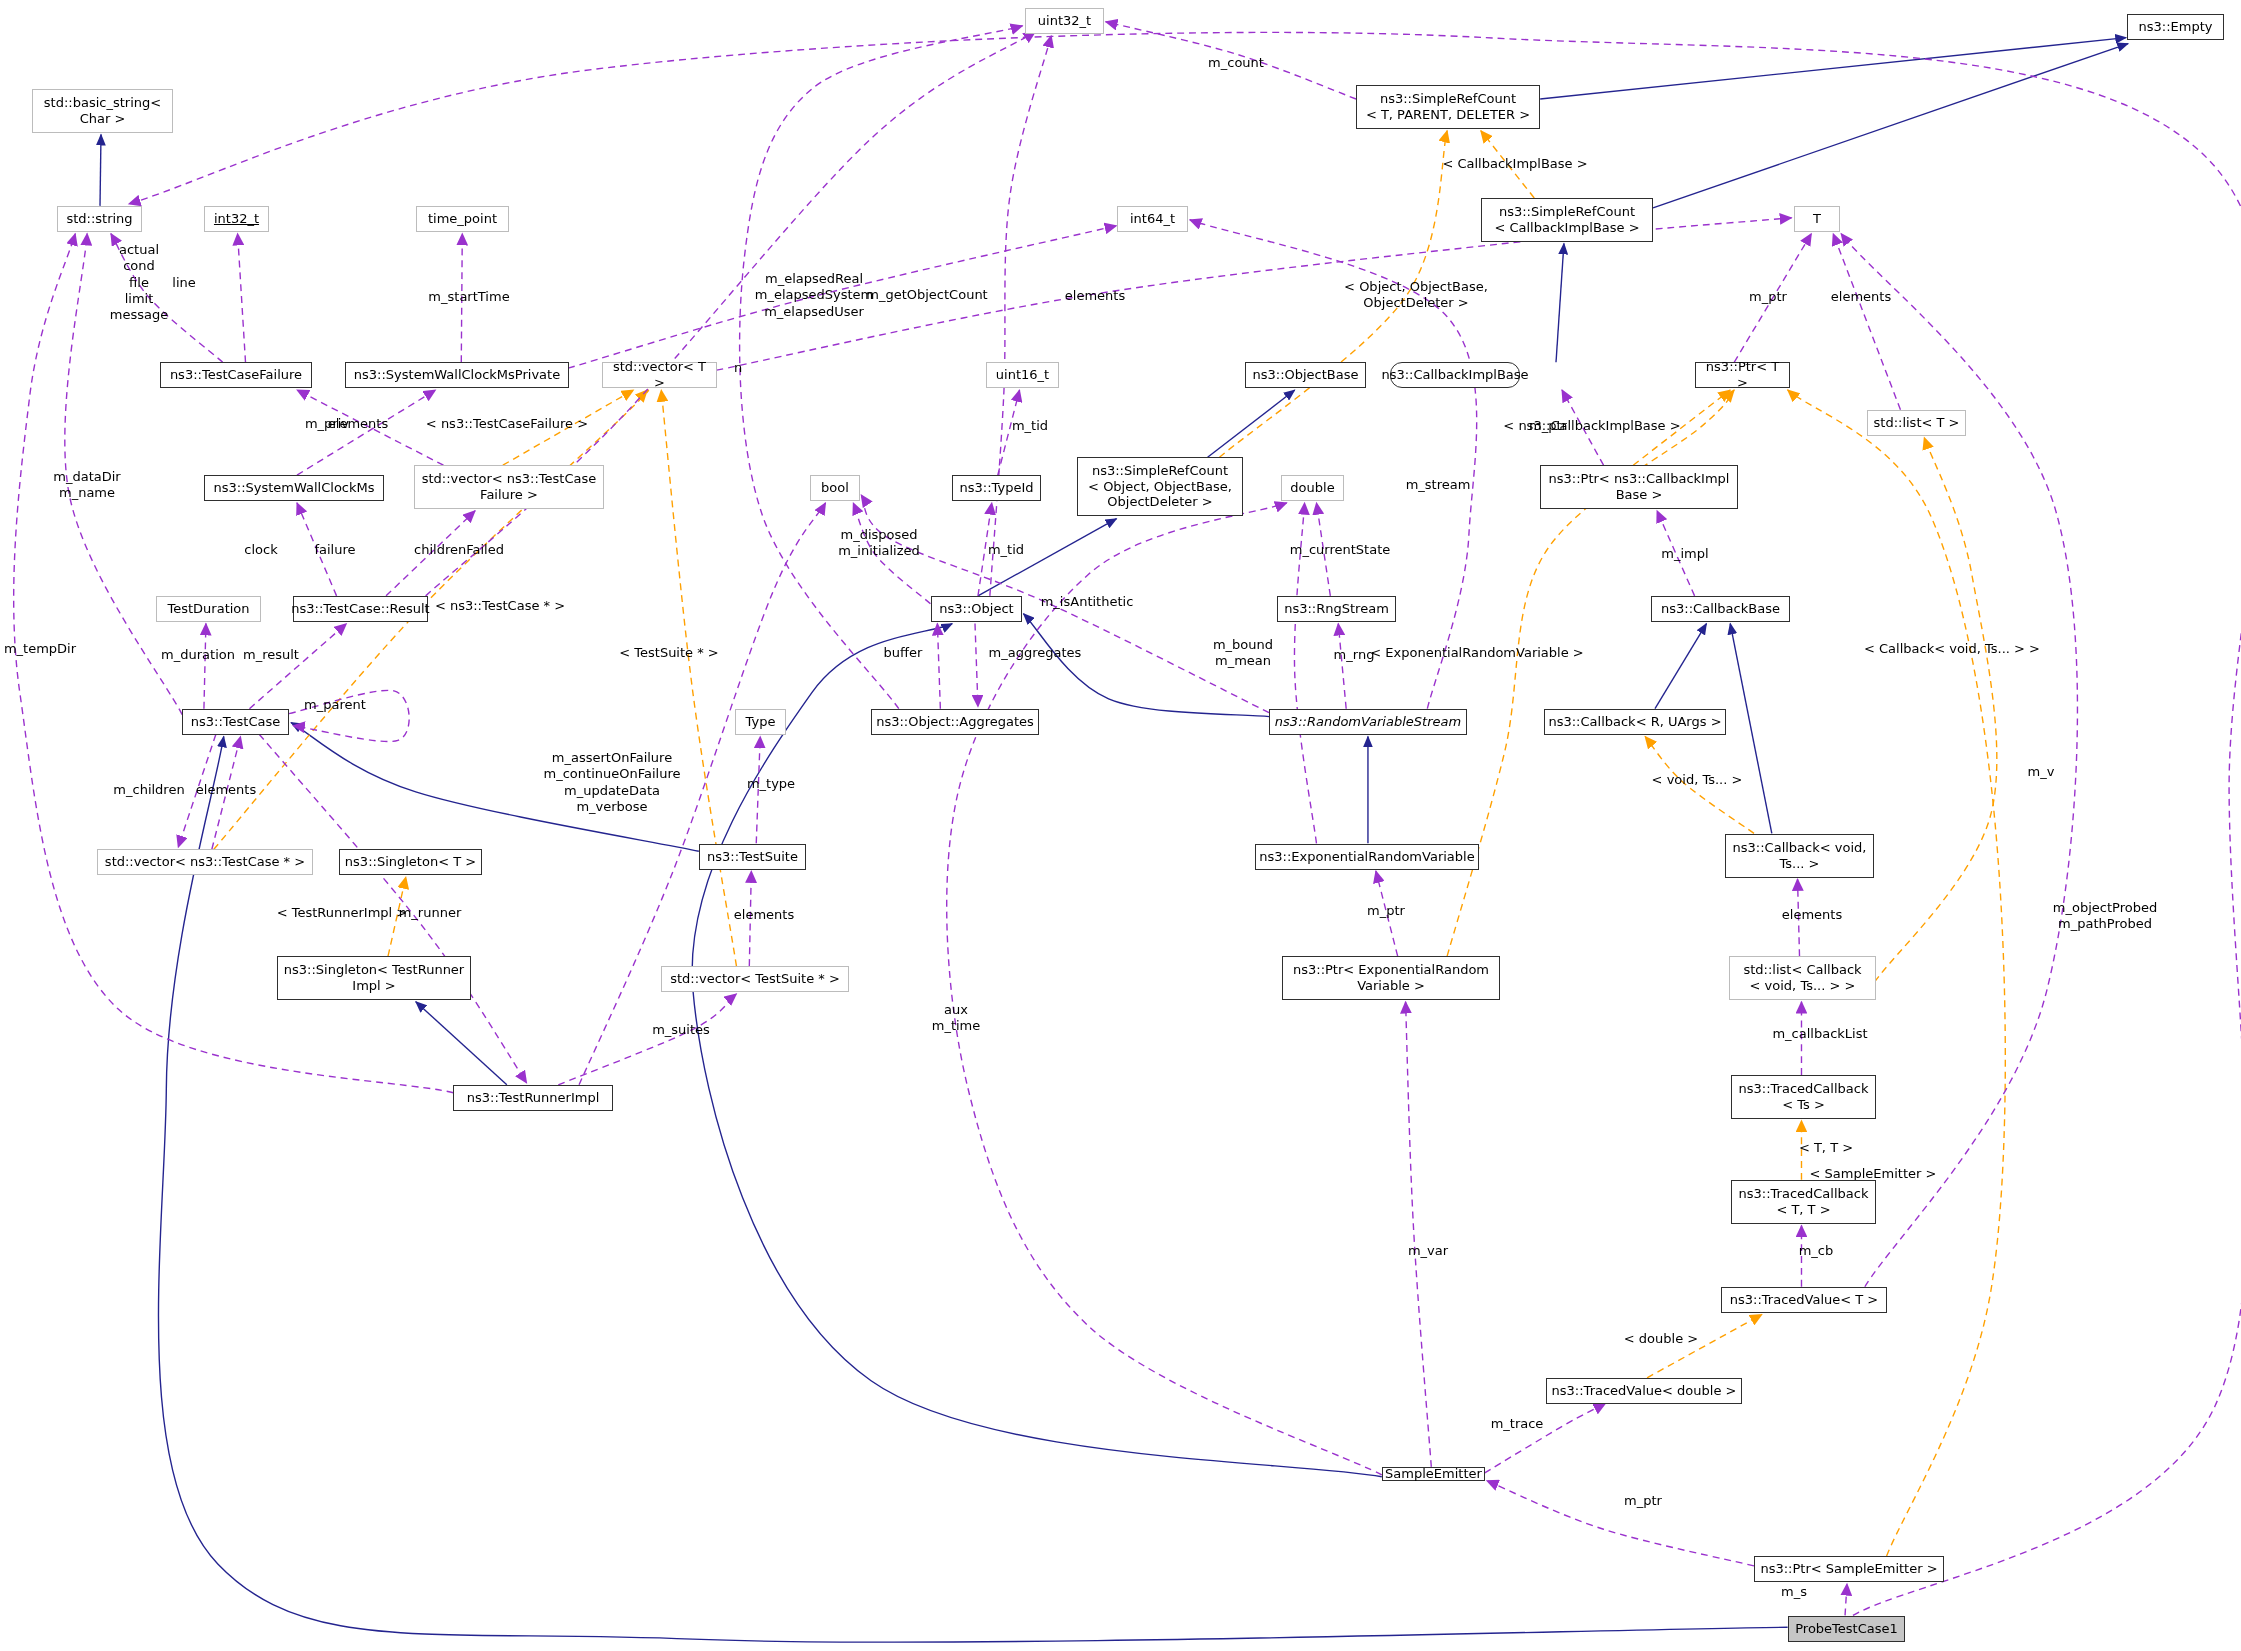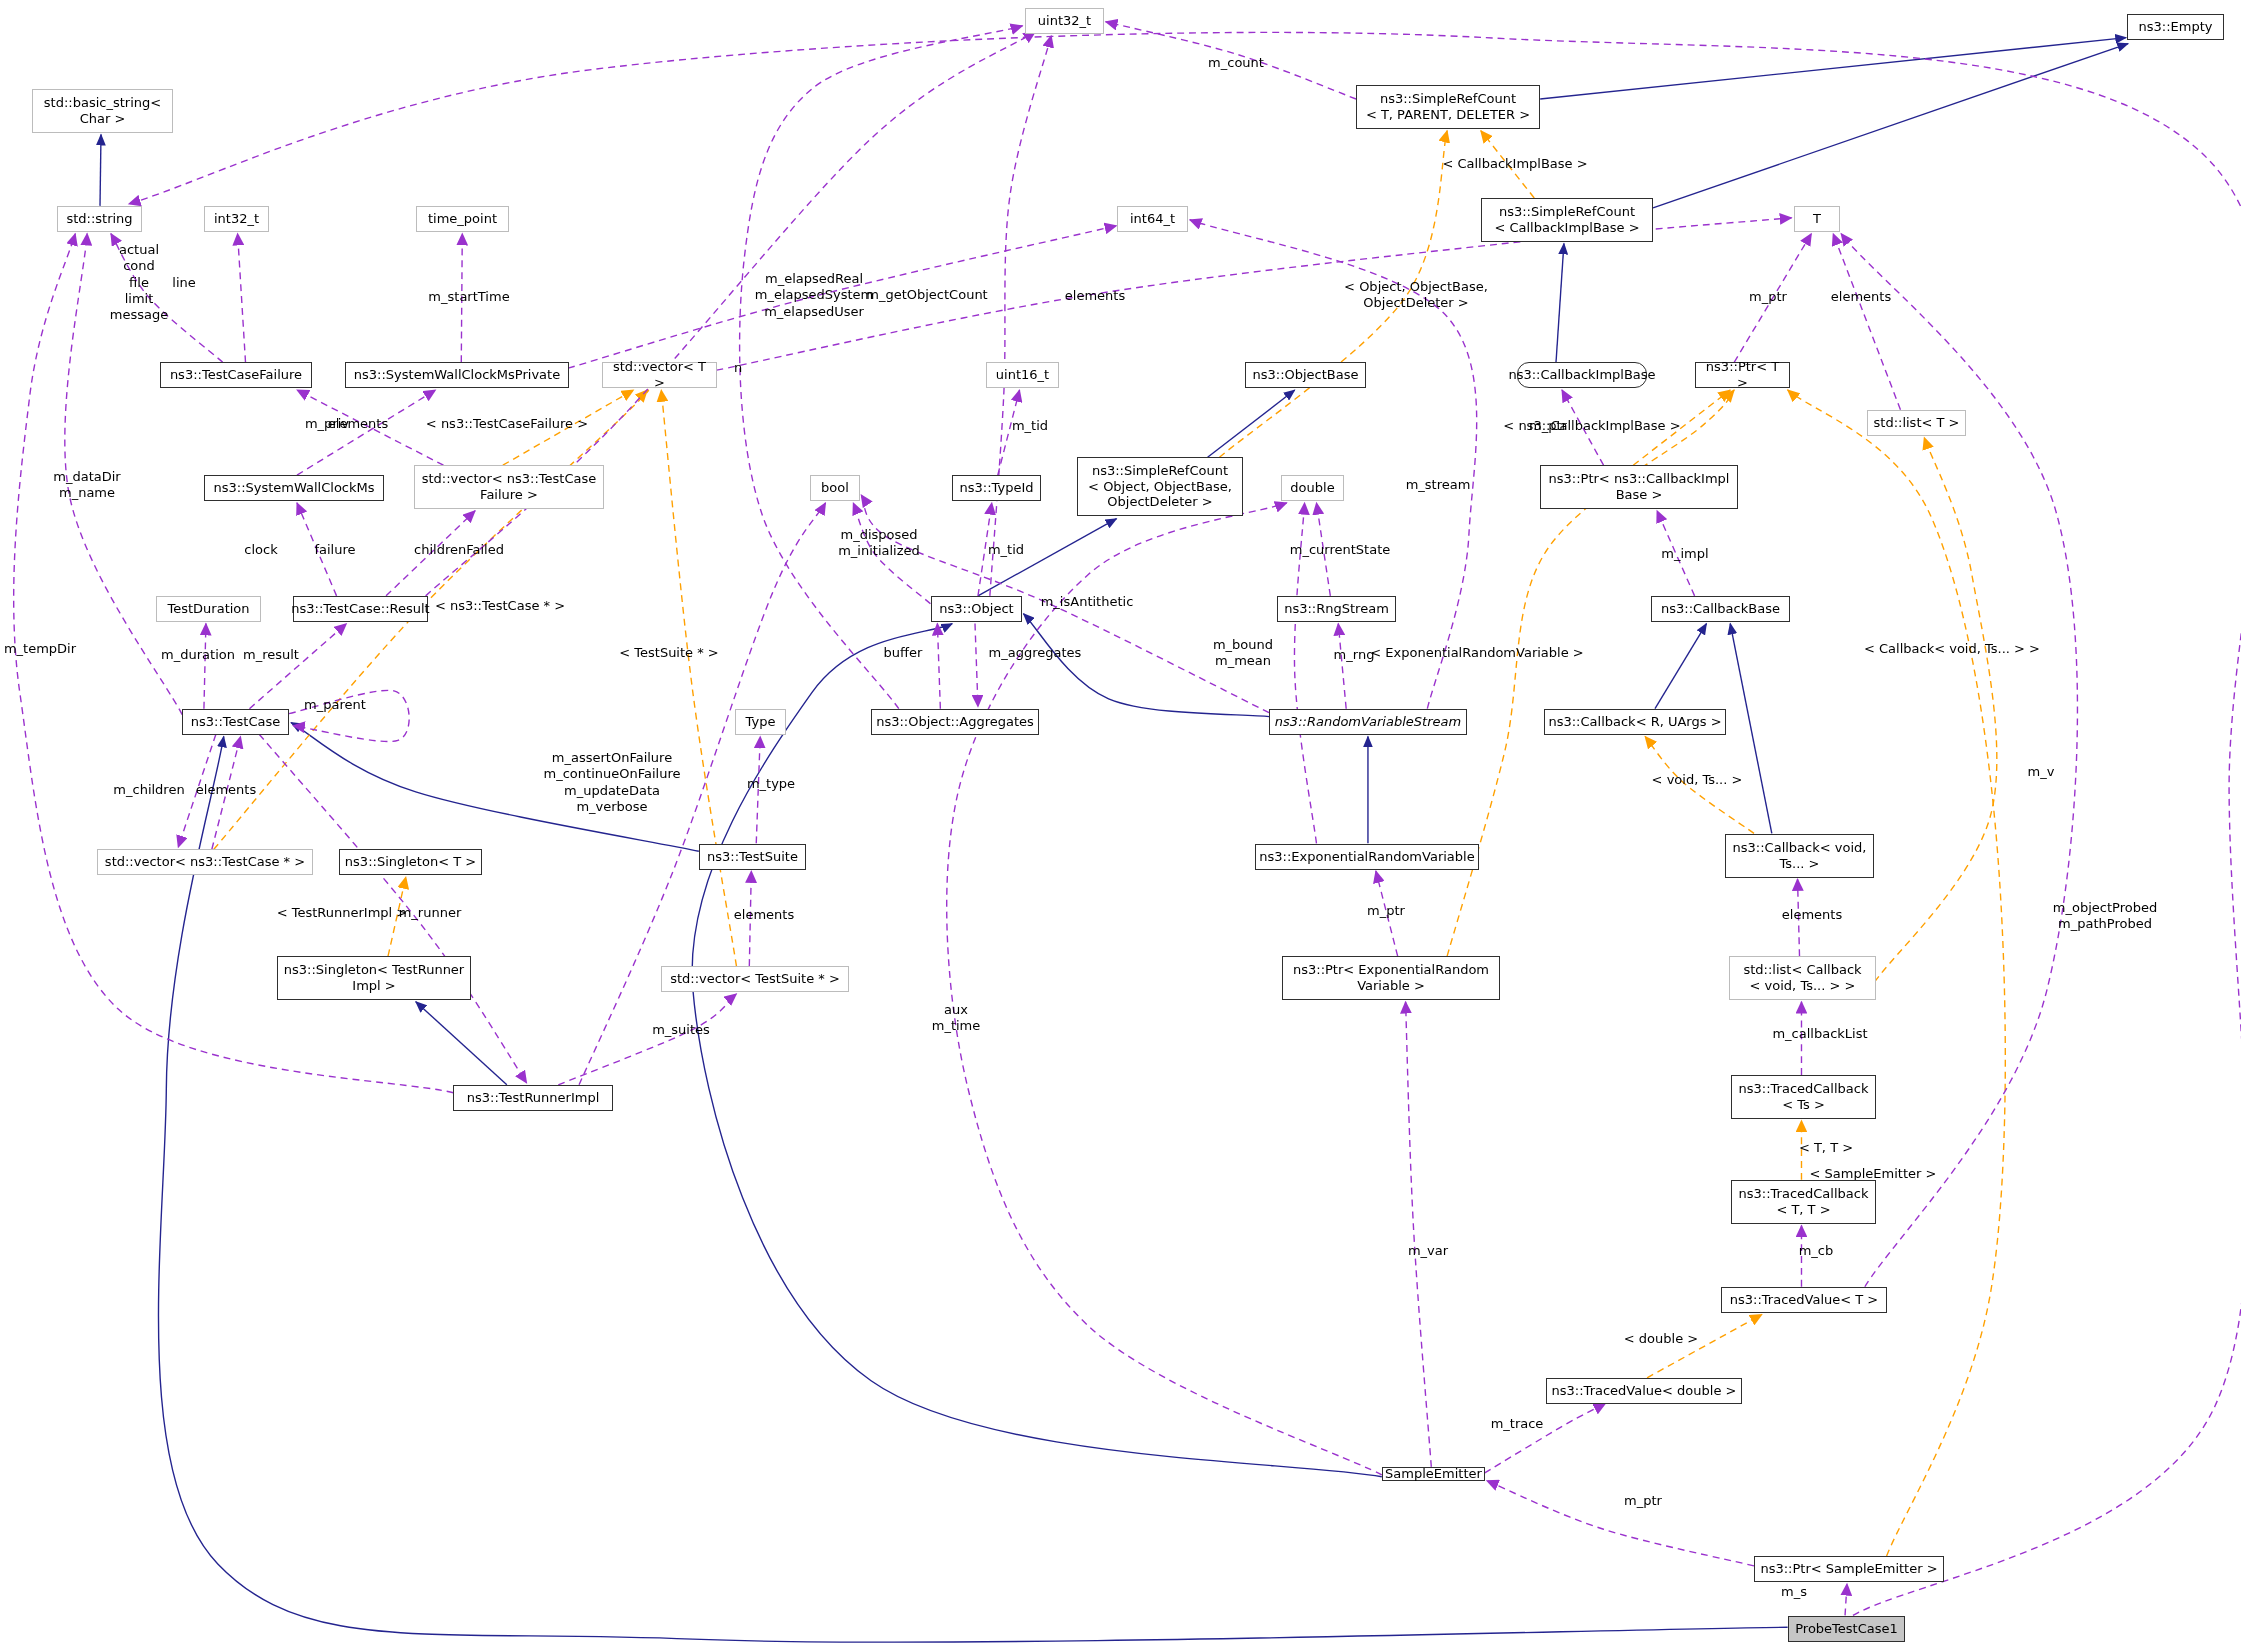--- a/index.html
+++ b/index.html
@@ -191,32 +191,32 @@
 m_pathProbed</div>
     <div class="edge-label" style="left: 1794px; top: 1592px;">m_s</div>
     <div class="edge-label" style="left: 1643px; top: 1501px;">m_ptr</div>
     <div class="node ext" style="left: 1025px; top: 8px; width: 79px; height: 26px;">uint32_t</div>
     <div class="node ns3" style="left: 2127px; top: 14px; width: 97px; height: 26px;">ns3::Empty</div>
     <div class="node ext" style="left: 32px; top: 89px; width: 141px; height: 44px;">std::basic_string&lt;
 Char &gt;</div>
     <div class="node ns3" style="left: 1356px; top: 85px; width: 184px; height: 44px;">ns3::SimpleRefCount
 &lt; T, PARENT, DELETER &gt;</div>
     <div class="node ext" style="left: 57px; top: 206px; width: 85px; height: 26px;">std::string</div>
-    <div class="node ext" style="left: 204px; top: 206px; width: 65px; height: 26px;">int32_t</div>
+    <div class="node ext" style="left: 204px; top: 206px; width: 65px; height: 26px; text-decoration: underline;">int32_t</div>
     <div class="node ext" style="left: 416px; top: 206px; width: 93px; height: 26px;">time_point</div>
     <div class="node ext" style="left: 1117px; top: 206px; width: 71px; height: 26px;">int64_t</div>
     <div class="node ns3" style="left: 1481px; top: 198px; width: 172px; height: 44px;">ns3::SimpleRefCount
 &lt; CallbackImplBase &gt;</div>
     <div class="node ext" style="left: 1794px; top: 206px; width: 46px; height: 26px;">T</div>
     <div class="node ns3" style="left: 160px; top: 362px; width: 152px; height: 26px;">ns3::TestCaseFailure</div>
     <div class="node ns3" style="left: 345px; top: 362px; width: 224px; height: 26px;">ns3::SystemWallClockMsPrivate</div>
     <div class="node ext" style="left: 602px; top: 362px; width: 115px; height: 26px;">std::vector&lt; T &gt;</div>
     <div class="node ext" style="left: 986px; top: 362px; width: 73px; height: 26px;">uint16_t</div>
     <div class="node ns3" style="left: 1245px; top: 362px; width: 121px; height: 26px;">ns3::ObjectBase</div>
-    <div class="node ns3" style="left: 1517px; top: 362px; width: 130px; height: 26px; border-radius: 12px;">ns3::CallbackImplBase</div>
+    <div class="node ns3" style="left: 1390px; top: 362px; width: 130px; height: 26px; border-radius: 12px;">ns3::CallbackImplBase</div>
     <div class="node ns3" style="left: 1695px; top: 362px; width: 95px; height: 26px;">ns3::Ptr&lt; T &gt;</div>
     <div class="node ext" style="left: 1867px; top: 410px; width: 99px; height: 26px;">std::list&lt; T &gt;</div>
     <div class="node ext" style="left: 414px; top: 465px; width: 190px; height: 44px;">std::vector&lt; ns3::TestCase
 Failure &gt;</div>
     <div class="node ns3" style="left: 204px; top: 475px; width: 180px; height: 26px;">ns3::SystemWallClockMs</div>
     <div class="node ext" style="left: 810px; top: 475px; width: 50px; height: 26px;">bool</div>
     <div class="node ns3" style="left: 952px; top: 475px; width: 89px; height: 26px;">ns3::TypeId</div>
     <div class="node ns3" style="left: 1077px; top: 457px; width: 166px; height: 59px;">ns3::SimpleRefCount
 &lt; Object, ObjectBase,
 ObjectDeleter &gt;</div>

